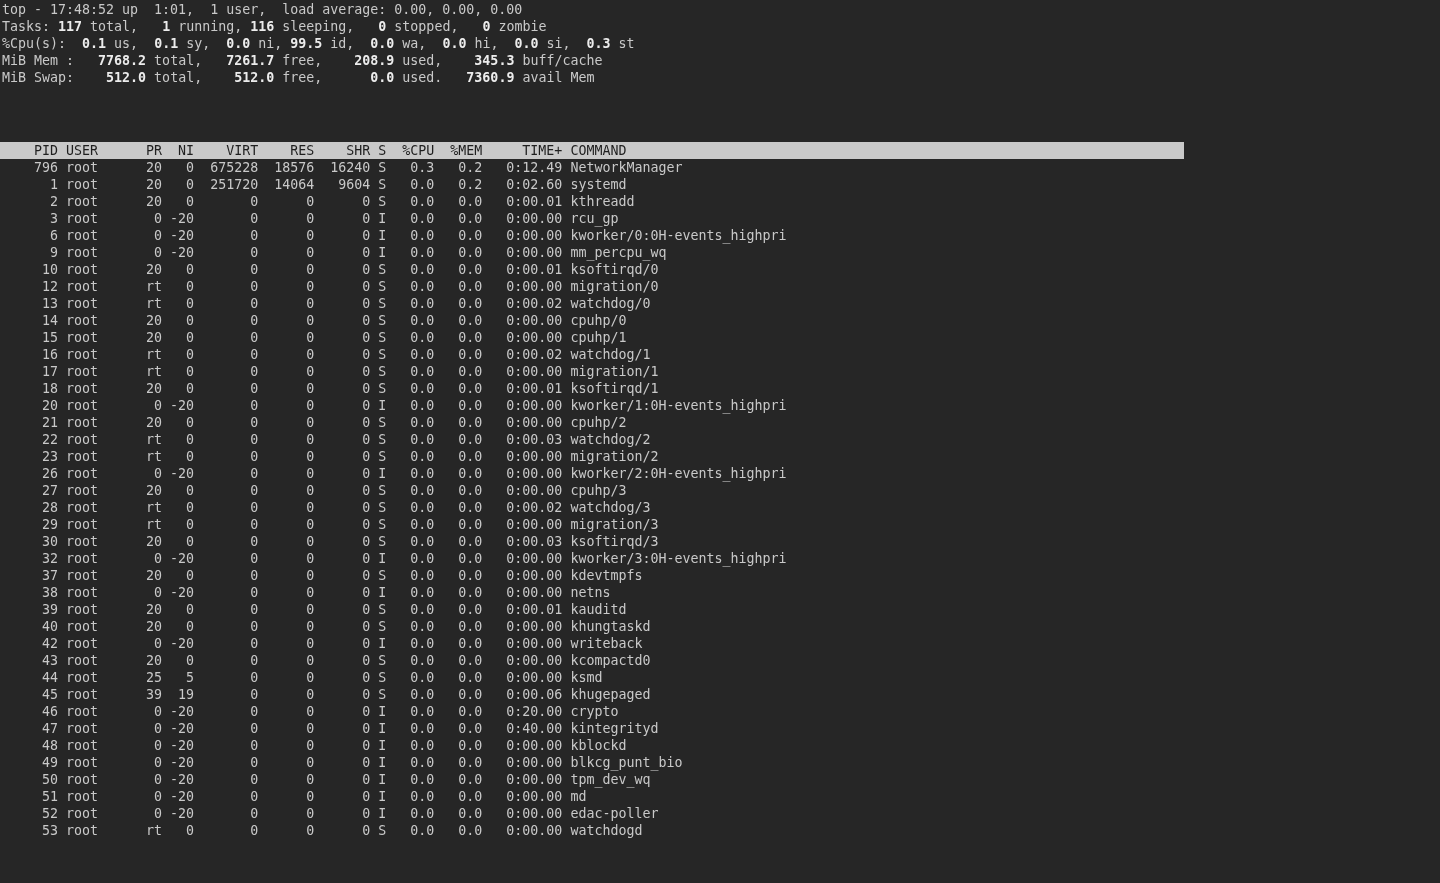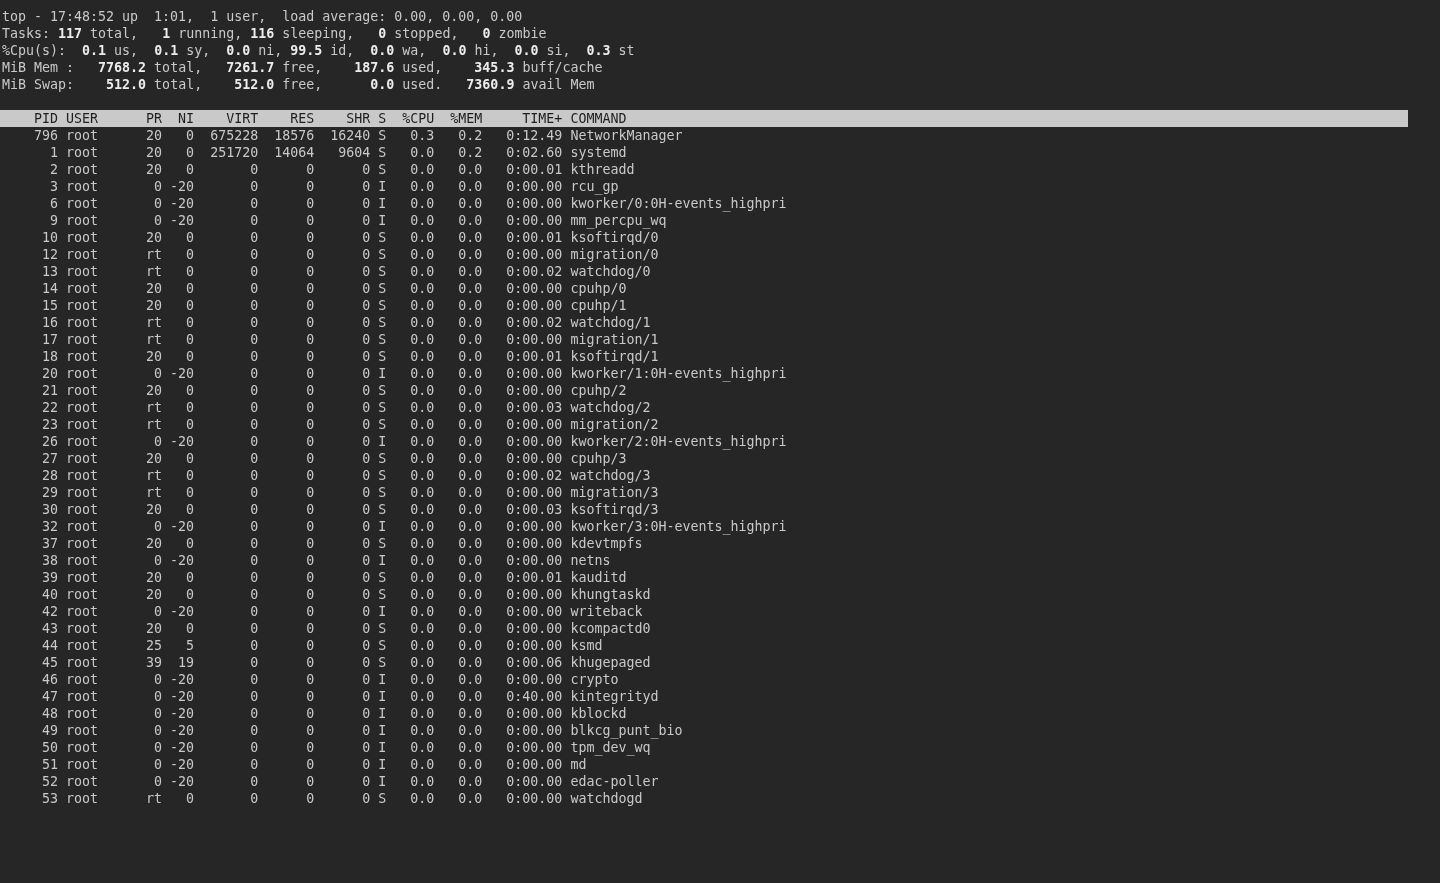--- a/index.html
+++ b/index.html
@@ -7,51 +7,52 @@
     width: 1440px;
     height: 883px;
     background: var(--bg, #262626);
     overflow: hidden;
   }
   .screen {
     font-family: "DejaVu Sans Mono", "Liberation Mono", monospace;
     font-size: 13.3px;
     line-height: 17px;
     color: var(--fg, #c9c9c9);
-    padding-top: 8px;
+    padding-top: 1px;
     width: 1440px;
   }
   .line {
     white-space: pre;
     height: 17px;
     padding-left: 2px;
   }
   .line b {
     font-weight: 700;
     color: var(--bold, #ececec);
     text-align: right;
   }
   .header-bar {
     background: var(--hbg, #c9c9c9);
     color: var(--hfg, #1f1f1f);
-    width: 1408px;
+    width: 1184px;
+    margin-top: 39px;
   }
   .blank-line {
     height: 17px;
   }
 </style>
 </head>
 <body>
 
 <div class="screen">
   <div id="summary">
       <div class="line"><span>top - 17:48:52 up  1:01,  1 user,  load average: 0.00, 0.00, 0.00</span></div>
       <div class="line"><span>Tasks: </span><b>117</b><span> total, </span><b>  1</b><span> running, </span><b>116</b><span> sleeping, </span><b>  0</b><span> stopped, </span><b>  0</b><span> zombie</span></div>
       <div class="line"><span>%Cpu(s): </span><b> 0.1</b><span> us, </span><b> 0.1</b><span> sy, </span><b> 0.0</b><span> ni, </span><b>99.5</b><span> id, </span><b> 0.0</b><span> wa, </span><b> 0.0</b><span> hi, </span><b> 0.0</b><span> si, </span><b> 0.3</b><span> st</span></div>
-      <div class="line"><span>MiB Mem : </span><b>  7768.2</b><span> total, </span><b>  7261.7</b><span> free, </span><b>   187.6</b><span> used, </span><b>   345.3</b><span> buff/cache</span></div>
+      <div class="line"><span>MiB Mem : </span><b>  7768.2</b><span> total, </span><b>  7261.7</b><span> free, </span><b>   208.9</b><span> used, </span><b>   345.3</b><span> buff/cache</span></div>
       <div class="line"><span>MiB Swap: </span><b>   512.0</b><span> total, </span><b>   512.0</b><span> free, </span><b>     0.0</b><span> used. </span><b>  7360.9</b><span> avail Mem</span></div>
     </div>
   <div class="blank-line"></div>
   <div class="header-bar">
     <div class="line" id="colhead">    PID USER      PR  NI    VIRT    RES    SHR S  %CPU  %MEM     TIME+ COMMAND</div>
   </div>
   <div id="rows">
       <div class="line">    796 root      20   0  675228  18576  16240 S   0.3   0.2   0:12.49 NetworkManager</div>
       <div class="line">      1 root      20   0  251720  14064   9604 S   0.0   0.2   0:02.60 systemd</div>
       <div class="line">      2 root      20   0       0      0      0 S   0.0   0.0   0:00.01 kthreadd</div>
@@ -77,21 +78,21 @@
       <div class="line">     30 root      20   0       0      0      0 S   0.0   0.0   0:00.03 ksoftirqd/3</div>
       <div class="line">     32 root       0 -20       0      0      0 I   0.0   0.0   0:00.00 kworker/3:0H-events_highpri</div>
       <div class="line">     37 root      20   0       0      0      0 S   0.0   0.0   0:00.00 kdevtmpfs</div>
       <div class="line">     38 root       0 -20       0      0      0 I   0.0   0.0   0:00.00 netns</div>
       <div class="line">     39 root      20   0       0      0      0 S   0.0   0.0   0:00.01 kauditd</div>
       <div class="line">     40 root      20   0       0      0      0 S   0.0   0.0   0:00.00 khungtaskd</div>
       <div class="line">     42 root       0 -20       0      0      0 I   0.0   0.0   0:00.00 writeback</div>
       <div class="line">     43 root      20   0       0      0      0 S   0.0   0.0   0:00.00 kcompactd0</div>
       <div class="line">     44 root      25   5       0      0      0 S   0.0   0.0   0:00.00 ksmd</div>
       <div class="line">     45 root      39  19       0      0      0 S   0.0   0.0   0:00.06 khugepaged</div>
-      <div class="line">     46 root       0 -20       0      0      0 I   0.0   0.0   0:00.00 crypto</div>
+      <div class="line">     46 root       0 -20       0      0      0 I   0.0   0.0   0:20.00 crypto</div>
       <div class="line">     47 root       0 -20       0      0      0 I   0.0   0.0   0:40.00 kintegrityd</div>
       <div class="line">     48 root       0 -20       0      0      0 I   0.0   0.0   0:00.00 kblockd</div>
       <div class="line">     49 root       0 -20       0      0      0 I   0.0   0.0   0:00.00 blkcg_punt_bio</div>
       <div class="line">     50 root       0 -20       0      0      0 I   0.0   0.0   0:00.00 tpm_dev_wq</div>
       <div class="line">     51 root       0 -20       0      0      0 I   0.0   0.0   0:00.00 md</div>
       <div class="line">     52 root       0 -20       0      0      0 I   0.0   0.0   0:00.00 edac-poller</div>
       <div class="line">     53 root      rt   0       0      0      0 S   0.0   0.0   0:00.00 watchdogd</div>
     </div>
 </div>
 

